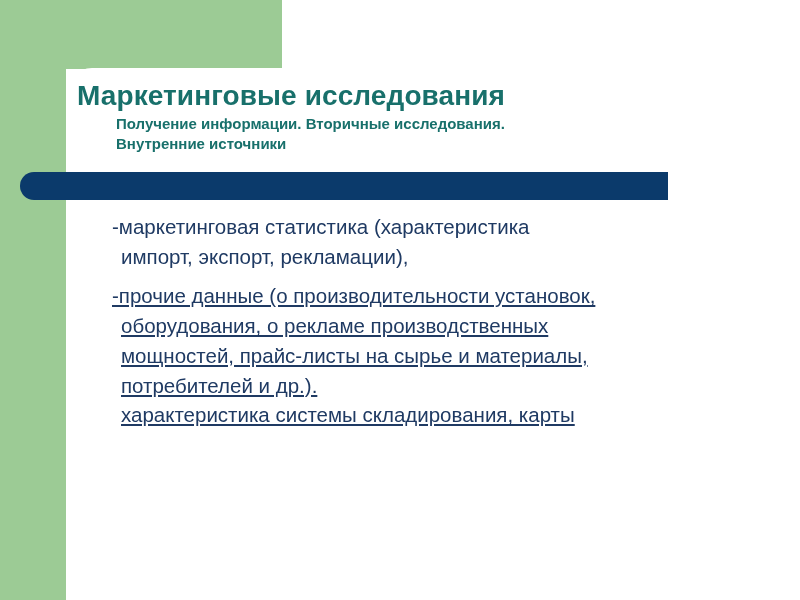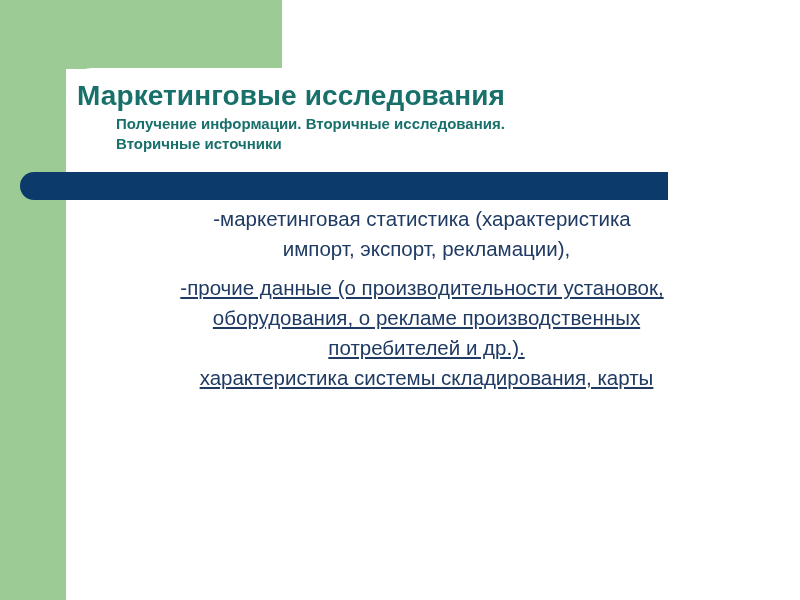--- a/index.html
+++ b/index.html
@@ -86,23 +86,22 @@
   }
   .slide-subtitle .sub-line {
     display: block;
     margin-left: 39px;
   }
 
   
   .body-block {
     position: absolute;
     left: 112px;
-    top: 204px;
+    top: 212px;
     width: 620px;
-    text-align: center;
   }
   .bullet-para {
     margin: 0 0 10px 0;
     font-size: 20.5px;
     color: #1f3a63;
     line-height: 1.45;
     text-indent: -9px;
     padding-left: 9px;
   }
   .bullet-para:last-child {
@@ -125,34 +124,35 @@
   <div class="green-strip"></div>
   <div class="green-band"></div>
   <div class="white-panel"></div>
 
   <div class="navy-bar"></div>
 
   <div class="title-block">
     <h1 class="slide-title">Маркетинговые исследования</h1>
     <div class="slide-subtitle">
       <span class="sub-line">Получение информации. Вторичные исследования.</span>
-      <span class="sub-line">Вторичные источники</span>
+      <span class="sub-line">Внутренние источники</span>
     </div>
   </div>
 
   <div class="body-block">
 
     <p class="bullet-para">
       <span class="ln">-маркетинговая статистика (характеристика</span>
       <span class="ln">импорт, экспорт, рекламации),</span>
     </p>
 
 
     <p class="bullet-para">
       <span class="ln">-прочие данные (о производительности установок,</span>
       <span class="ln">оборудования, о рекламе производственных</span>
+      <span class="ln">мощностей, прайс-листы на сырье и материалы,</span>
       <span class="ln">потребителей и др.).</span>
       <span class="ln">характеристика системы складирования, карты</span>
     </p>
 
   </div>
 
 </div>
 
 </body></html>

